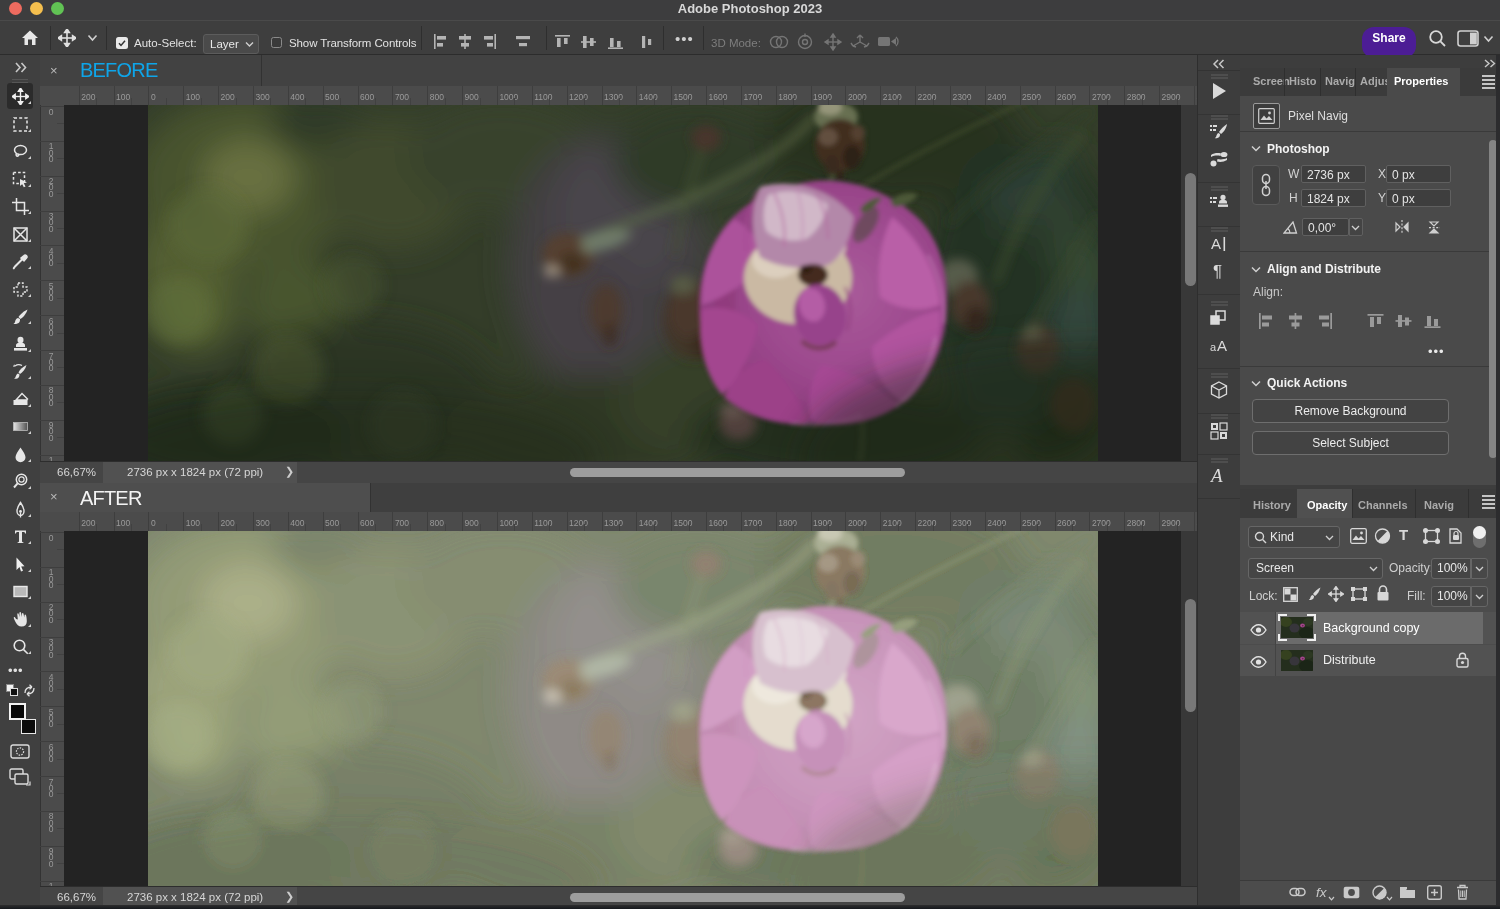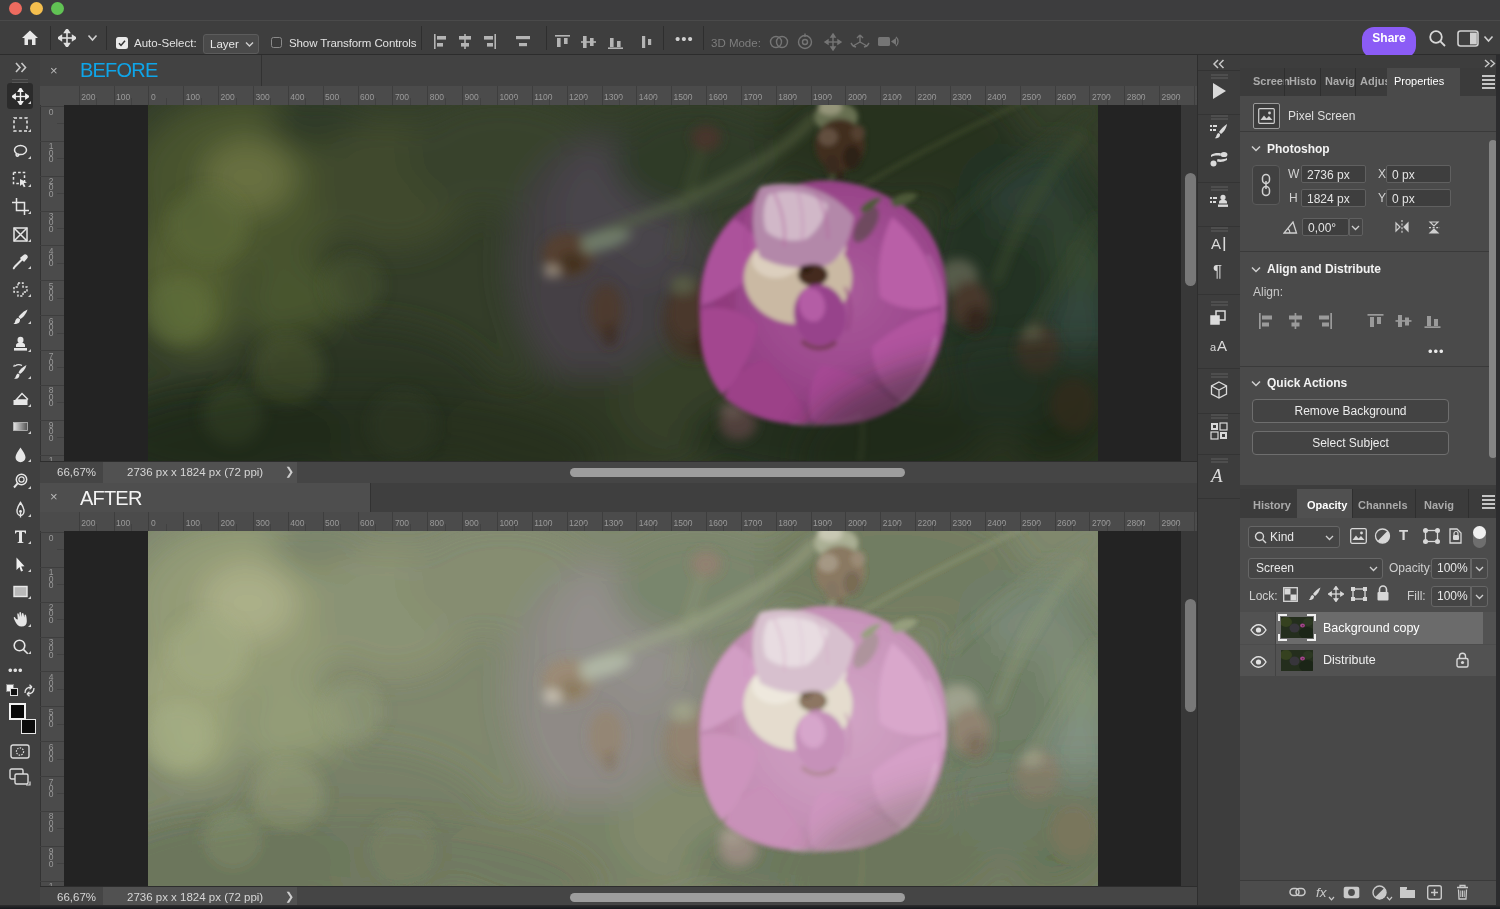--- a/index.html
+++ b/index.html
@@ -162,20 +162,21 @@
 <ellipse cx="950" cy="356" rx="300" ry="120" fill="#1c2616" opacity="0.45" filter="url(#b18)"></ellipse>
 <ellipse cx="200" cy="356" rx="250" ry="70" fill="#1c2616" opacity="0.4" filter="url(#b18)"></ellipse>
 </g>
 </defs>
 </svg>
 
 <div class="abs" style="left:0;top:0;width:1500px;height:20px;background:#3d3d3e">
   <div class="abs" style="left:9px;top:2px;width:13px;height:13px;border-radius:50%;background:#ee6b5f"></div>
   <div class="abs" style="left:30px;top:2px;width:13px;height:13px;border-radius:50%;background:#f5bf4e"></div>
   <div class="abs" style="left:51px;top:2px;width:13px;height:13px;border-radius:50%;background:#61c354"></div>
+  <div class="abs" style="left:0;top:1px;width:1500px;text-align:center;font-size:13px;font-weight:bold;color:#d8d8d8">Adobe Photoshop 2023</div>
 </div>
 
 <div class="abs" style="left:0;top:20px;width:1500px;height:35px;background:#3e3e3e;border-top:1px solid #4a4a4a;border-bottom:1px solid #2c2c2c">
   <svg class="abs" style="left:20px;top:7px" width="20" height="20" viewBox="0 0 20 20">
         <path d="M10 2.5 L18 10 L15.5 10 L15.5 17 L12 17 L12 11.5 L8 11.5 L8 17 L4.5 17 L4.5 10 L2 10 Z" fill="#e8e8e8"></path>
       </svg>
   <div class="abs" style="left:50px;top:5px;width:1px;height:24px;background:#2e2e2e"></div>
   <svg class="abs" style="left:58px;top:8px" width="18" height="18" viewBox="0 0 18 18">
         <g stroke="#e0e0e0" stroke-width="1.6" fill="#e0e0e0">
           <line x1="9" y1="2" x2="9" y2="16"></line>
@@ -291,21 +292,21 @@
         </g>
       </svg>
   <svg class="abs" style="left:877px;top:13px" width="22" height="15" viewBox="0 0 22 15">
         <g fill="#757575">
           <rect x="1" y="3" width="12" height="9" rx="1.5"></rect>
           <path d="M14 7.5 L19 4 L19 11 Z"></path>
           <path d="M19 3 A6 6 0 0 1 19 12" stroke="#757575" fill="none" stroke-width="1.3"></path>
         </g>
       </svg>
 
-  <div class="abs" style="left:1362px;top:6px;width:54px;height:31px;background:#8b5cf6;border-radius:12px;text-align:center;font-size:12px;font-weight:bold;color:#fff;line-height:23px">Share</div>
+  <div class="abs" style="left:1362px;top:6px;width:54px;height:31px;background:#4c1d95;border-radius:12px;text-align:center;font-size:12px;font-weight:bold;color:#fff;line-height:23px">Share</div>
   <svg class="abs" style="left:1428px;top:8px" width="19" height="19" viewBox="0 0 19 19">
         <g stroke="#d8d8d8" stroke-width="1.8" fill="none">
           <circle cx="8" cy="8" r="5.8"></circle>
           <line x1="12.4" y1="12.4" x2="17" y2="17"></line>
         </g>
       </svg>
   <svg class="abs" style="left:1457px;top:9px" width="22" height="17" viewBox="0 0 22 17">
         <rect x="1" y="1" width="20" height="15" rx="2.5" stroke="#d0d0d0" stroke-width="1.6" fill="none"></rect>
         <rect x="13" y="2.6" width="6.8" height="11.8" fill="#d0d0d0"></rect>
       </svg>
@@ -983,30 +984,30 @@
 <div class="abs" style="left:0;top:13px;width:260px;height:28px;background:#3b3b3b"></div>
 <div class="abs" style="left:13px;top:20px;font-size:11px;font-weight:bold;color:#ababab">Screen</div>
 <div class="abs" style="left:49px;top:20px;font-size:11px;font-weight:bold;color:#ababab">Histo</div>
 <div class="abs" style="left:85px;top:20px;font-size:11px;font-weight:bold;color:#ababab">Navig</div>
 <div class="abs" style="left:120px;top:20px;font-size:11px;font-weight:bold;color:#ababab">Adjus</div>
 <div class="abs" style="left:44px;top:13px;width:1px;height:28px;background:#2f2f2f"></div>
 <div class="abs" style="left:80px;top:13px;width:1px;height:28px;background:#2f2f2f"></div>
 <div class="abs" style="left:115px;top:13px;width:1px;height:28px;background:#2f2f2f"></div>
 <div class="abs" style="left:147px;top:13px;width:1px;height:28px;background:#2f2f2f"></div>
 <div class="abs" style="left:147px;top:13px;width:73px;height:28px;background:#4a4a4a"></div>
-<div class="abs" style="left:154px;top:20px;font-size:11px;font-weight:normal;color:#fff">Properties</div>
+<div class="abs" style="left:154px;top:20px;font-size:11px;font-weight:bold;color:#fff">Properties</div>
 <div class="abs" style="left:242px;top:20px;width:13px;height:2px;background:#c4c4c4;box-shadow:0 4px #c4c4c4,0 8px #c4c4c4,0 12px #c4c4c4"></div>
 <div class="abs" style="left:0;top:41px;width:260px;height:389px;background:#4a4a4a"></div>
 <div class="abs" style="left:13px;top:48px;width:27px;height:26px;background:#3c3c3c;border:1.5px solid #9a9a9a;border-radius:2px"></div>
 <svg class="abs" style="left:18px;top:53px" width="17" height="16" viewBox="0 0 17 16">
         <rect x="0.7" y="0.7" width="15.6" height="14.6" rx="1" fill="none" stroke="#cfcfcf" stroke-width="1.2"></rect>
         <path d="M2.5 12 L6 7.5 L8.5 10.5 L11 8 L14.5 12 Z" fill="#cfcfcf"></path>
         <circle cx="11.5" cy="5" r="1.4" fill="#cfcfcf"></circle>
       </svg>
-<div class="abs" style="left:48px;top:54px;font-size:12px;color:#dedede">Pixel Screen</div>
+<div class="abs" style="left:48px;top:54px;font-size:12px;color:#dedede">Pixel Navig</div>
 <div class="abs" style="left:0;top:76px;width:260px;height:1px;background:#3a3a3a"></div>
 <svg class="abs" style="left:11px;top:90px" width="10" height="7" viewBox="0 0 10 7">
         <path d="M1 1.5 L5 5.5 L9 1.5" stroke="#cfcfcf" stroke-width="1.5" fill="none"></path>
       </svg>
 <div class="abs" style="left:27px;top:87px;font-size:12px;font-weight:bold;color:#f2f2f2">Photoshop</div>
 <div class="abs" style="left:12px;top:110px;width:28px;height:40px;background:#414141;border:1px solid #5a5a5a;border-radius:4px"></div>
 <svg class="abs" style="left:19px;top:118px" width="14" height="24" viewBox="0 0 14 24">
         <g fill="none" stroke="#d0d0d0" stroke-width="1.5">
           <rect x="3.5" y="1.5" width="7" height="9" rx="3.5"></rect>
           <rect x="3.5" y="13.5" width="7" height="9" rx="3.5"></rect>

